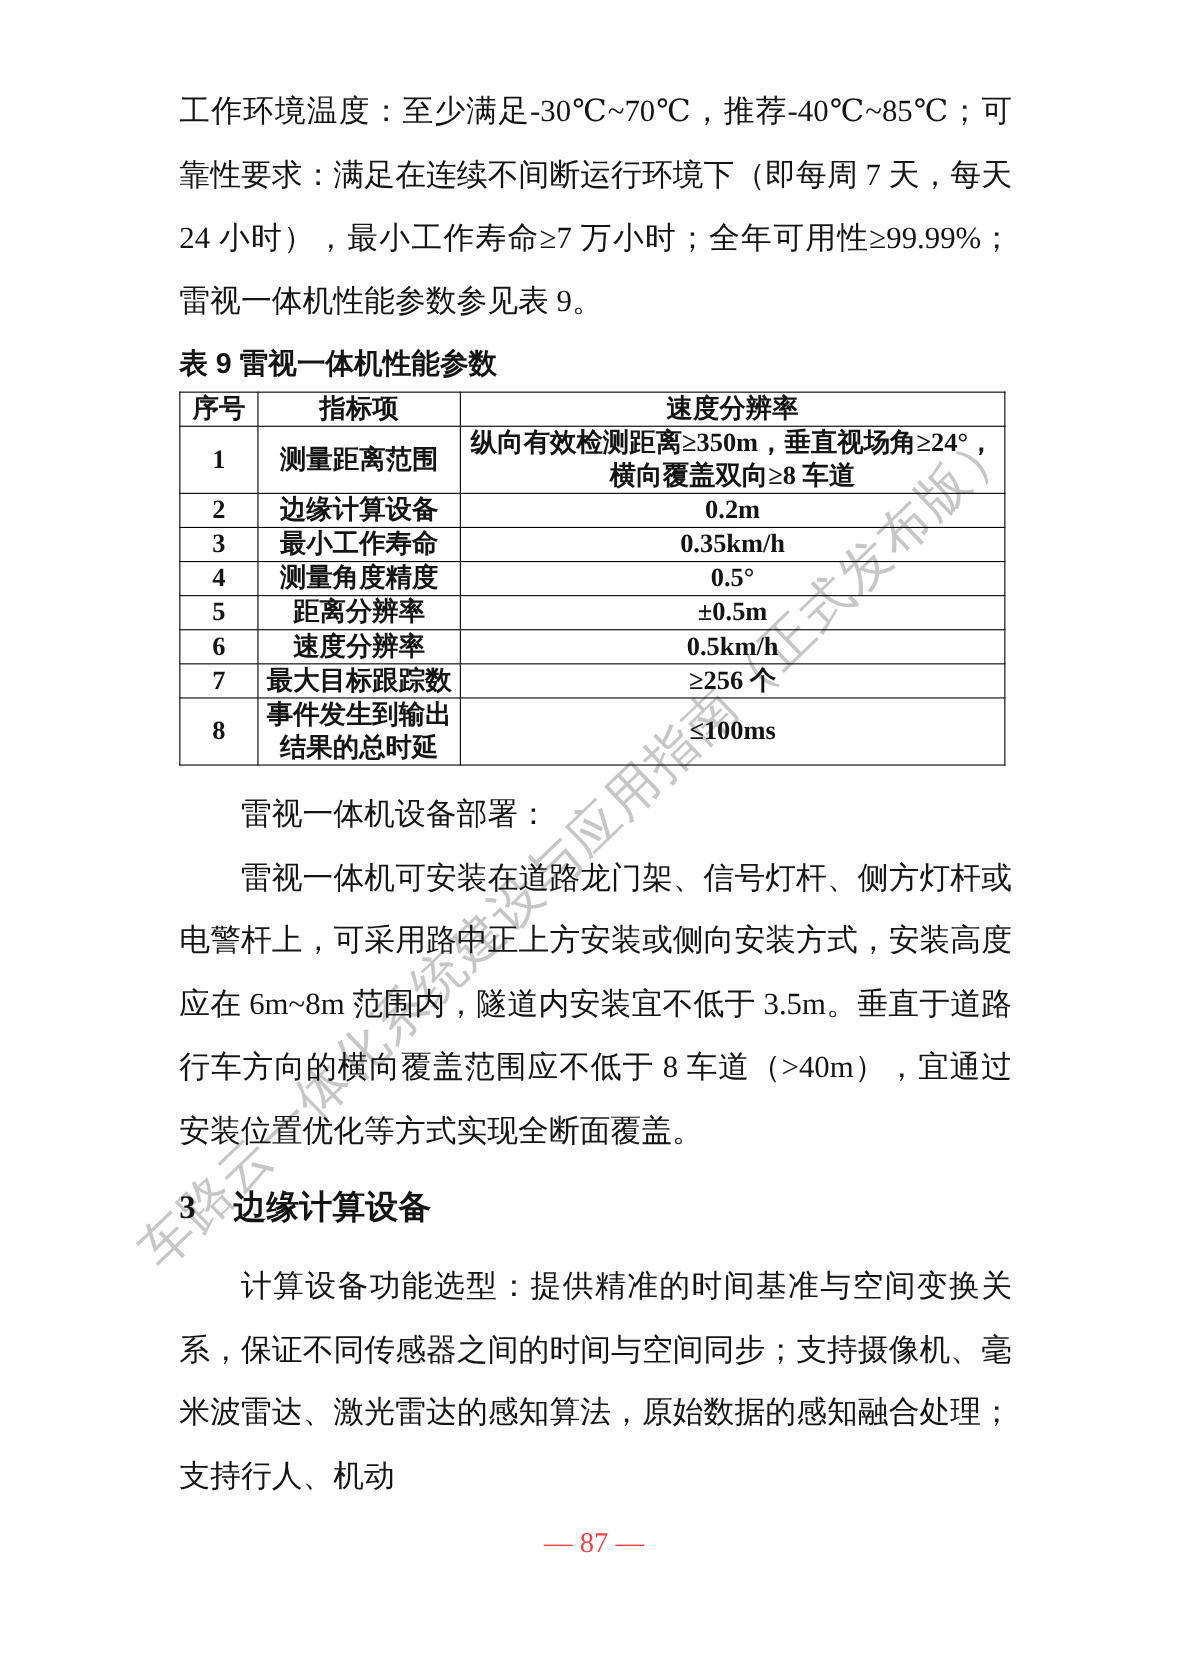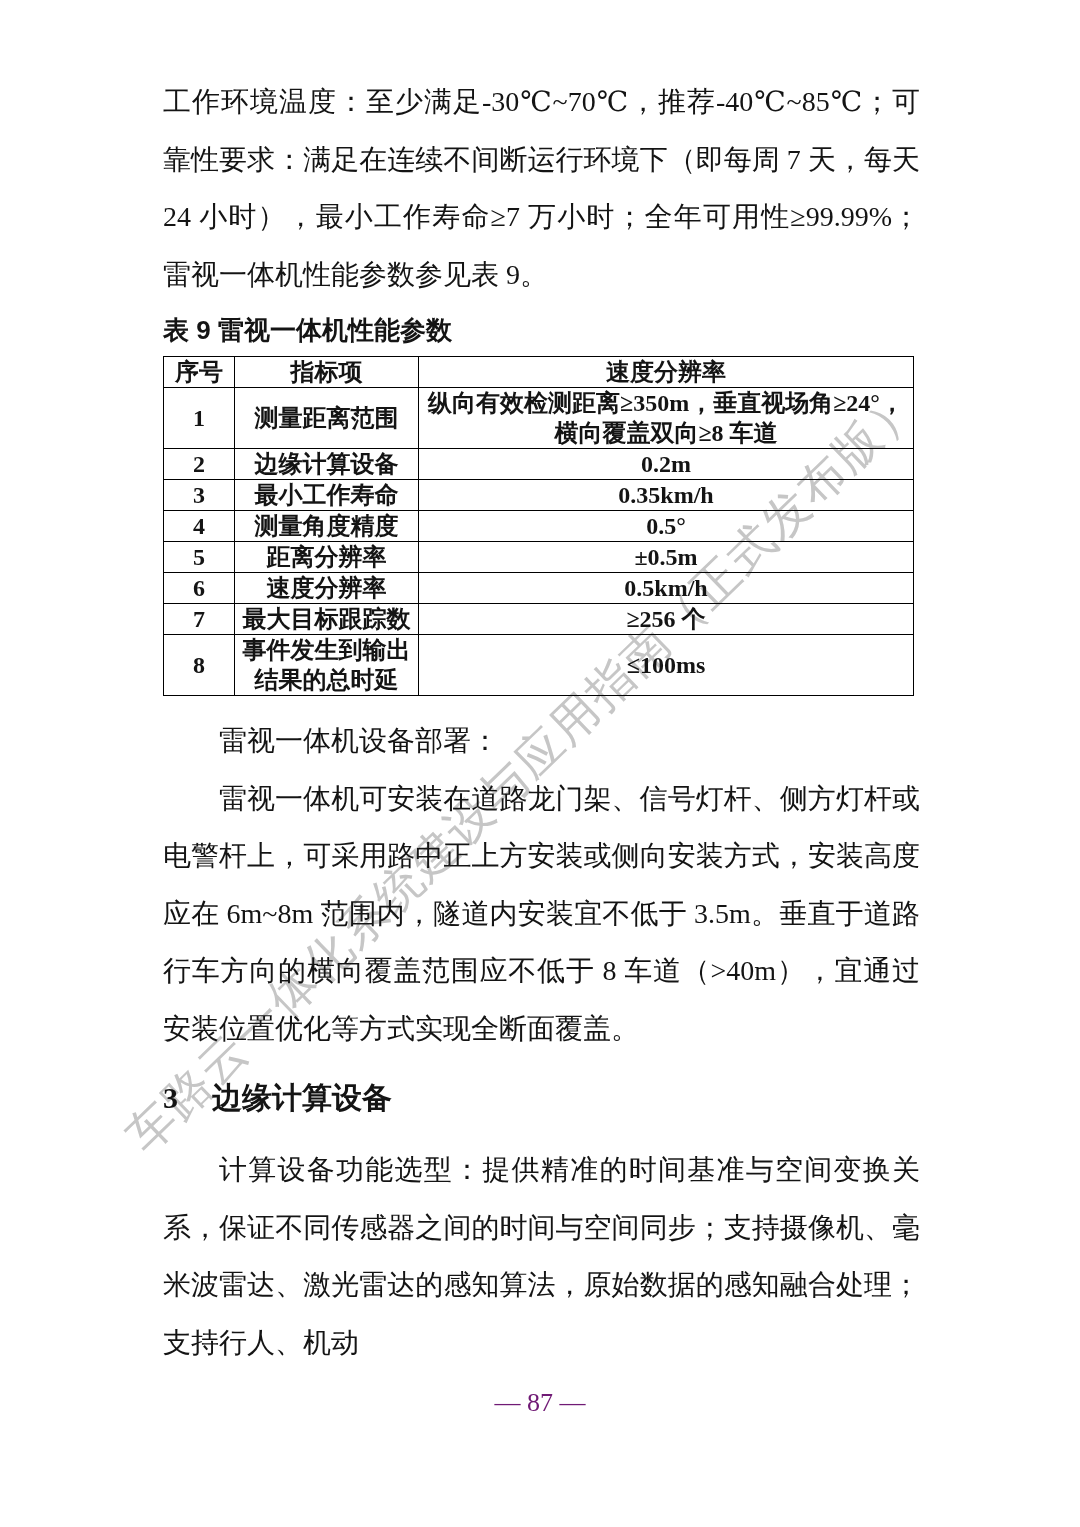--- a/index.html
+++ b/index.html
@@ -86,21 +86,21 @@
   }
   .section-heading .heading-num { margin-right: 34px; }
 
   .page-footer {
     position: absolute;
     left: 0;
     right: 0;
     top: 1388px;
     text-align: center;
     font-size: 26px;
-    color: #701a75;
+    color: #ef4444;
     z-index: 1;
   }
 </style>
 </head>
 <body>
 
 <div class="watermark" style="color: rgb(198, 198, 198);">车路云一体化系统建设与应用指南（正式发布版）</div>
 
 <div class="page-content">
 

